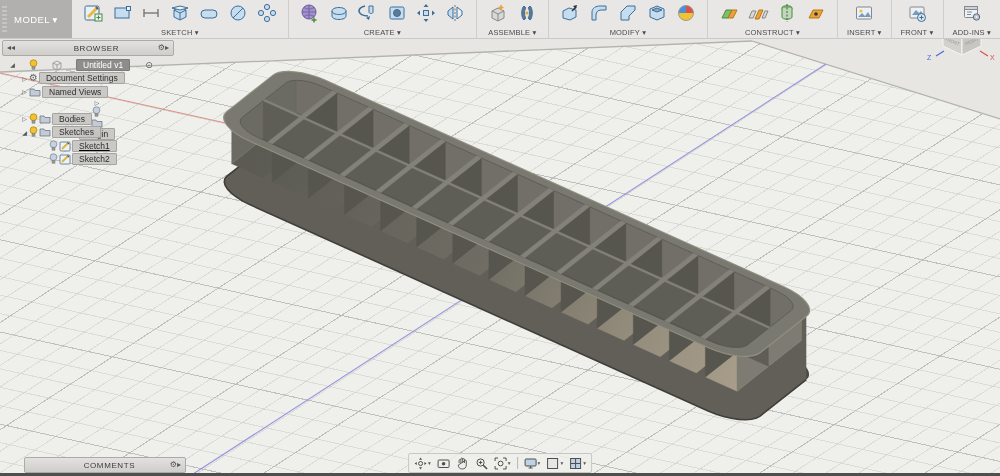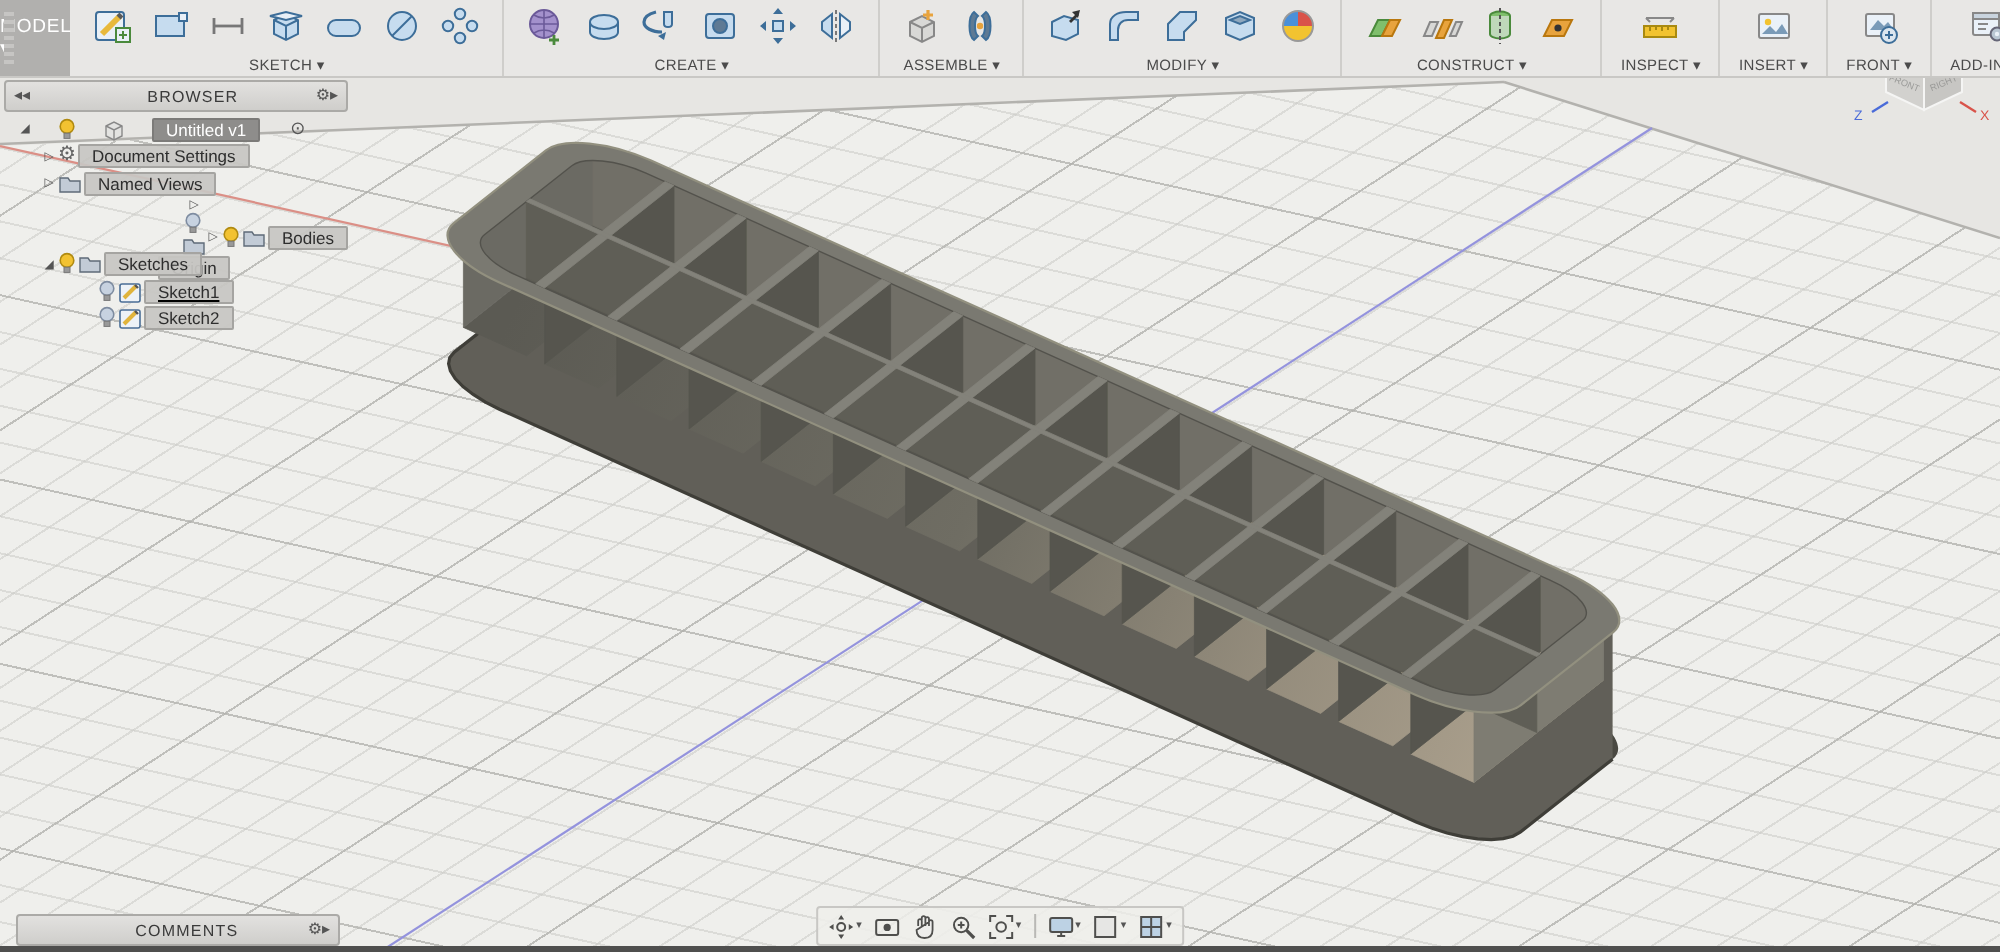--- a/index.html
+++ b/index.html
@@ -39,21 +39,21 @@
   .panel-head .ph-ico{font-size:8px;color:#555;line-height:1;}
   #browser-rows{margin-top:2px;}
   .br-row{display:flex;align-items:center;height:13.5px;font-size:8.5px;}
   .br-exp{width:9px;font-size:6px;color:#555;text-align:center;flex:none;}
   .br-chip{background:rgba(199,198,195,.93);border:1px solid #A5A4A1;border-radius:1px;
            padding:0px 6px;color:#2E2E2E;line-height:10px;height:10px;white-space:nowrap;}
   .br-chip.sel{background:#8E8D8B;border-color:#7C7B79;color:#FFFFFF;}
   .br-ic{flex:none;display:flex;align-items:center;justify-content:center;margin-right:1px;}
   .br-trail{font-size:9px;color:#555;margin-left:3px;}
   
-  #comments{position:absolute;left:8px;top:457px;width:162px;z-index:20;}
+  #comments{position:absolute;left:24px;top:457px;width:162px;z-index:20;}
   
   #navbar{position:absolute;left:50%;transform:translateX(-50%);top:453px;height:18px;z-index:20;
           display:flex;align-items:center;gap:2px;background:rgba(238,238,235,.85);
           border:1px solid #C8C7C4;border-radius:2px;padding:0 3px;}
   .nv-btn{display:flex;align-items:center;height:14px;padding:0 2px;border-radius:2px;}
   .nv-btn svg{display:block;}
   .nv-sep{width:1px;height:12px;background:#B9B8B5;margin:0 2px;}
   .nv-caret{font-size:5.5px;color:#555;margin-left:1px;}
   
   #viewcube{position:absolute;left:922px;top:0px;width:78px;height:70px;z-index:20;}
@@ -335,32 +335,20 @@
                 <circle cx="11" cy="12" r="1.8" fill="#333"></circle>
               </svg></span>
           </div>
         </div>
         <div class="tb-label">CONSTRUCT ▾</div>
       </div>
       <div class="tb-group">
         <div class="tb-icons">
           <div class="tb-btn">
             <span><svg width="22" height="22" viewBox="0 0 22 22">
-                <path d="M4 7h14M4 7l2 2M18 7l-2 2" stroke="#888" fill="none"></path>
-                <rect x="3" y="11" width="16" height="5.5" fill="#F2C330" stroke="#A98A10"></rect>
-                <path d="M6 11v2.5M9 11v2M12 11v2.5M15 11v2" stroke="#A98A10"></path>
-              </svg></span>
-          </div>
-        </div>
-        <div class="tb-label">INSPECT ▾</div>
-      </div>
-      <div class="tb-group">
-        <div class="tb-icons">
-          <div class="tb-btn">
-            <span><svg width="22" height="22" viewBox="0 0 22 22">
                 <rect x="3.5" y="5" width="15" height="12" rx="1" fill="#EAF1F8" stroke="#888"></rect>
                 <circle cx="8" cy="9" r="1.6" fill="#F2C330"></circle>
                 <path d="M5 15l4-4 3 3 3-4 3 5z" fill="#7A9BB8"></path>
               </svg></span>
           </div>
         </div>
         <div class="tb-label">INSERT ▾</div>
       </div>
       <div class="tb-group">
         <div class="tb-icons">
@@ -441,21 +429,21 @@
             <rect x="3" y="7.6" width="3" height="2.6" fill="#999" stroke="#777" stroke-width=".5"></rect>
           </svg>
         </span>
         <span class="br-ic">
           <svg width="12" height="10" viewBox="0 0 12 10">
             <path d="M1 2h4l1 1.5h5V9H1z" fill="#C2CBD6" stroke="#5F6B78" stroke-width=".7"></path>
           </svg>
         </span>
         <span class="br-chip">Origin</span>
       </div>
-      <div class="br-row" style="padding-left: 18px; justify-content: flex-end;">
+      <div class="br-row" style="padding-left: 18px;">
         <span class="br-exp">▷</span>
         <span class="br-ic">
           <svg width="9" height="12" viewBox="0 0 9 12">
             <circle cx="4.5" cy="4.2" r="3.4" fill="#F2C231" stroke="#B08A10" stroke-width=".8"></circle>
             <rect x="3" y="7.6" width="3" height="2.6" fill="#999" stroke="#777" stroke-width=".5"></rect>
           </svg>
         </span>
         <span class="br-ic">
           <svg width="12" height="10" viewBox="0 0 12 10">
             <path d="M1 2h4l1 1.5h5V9H1z" fill="#C2CBD6" stroke="#5F6B78" stroke-width=".7"></path>

